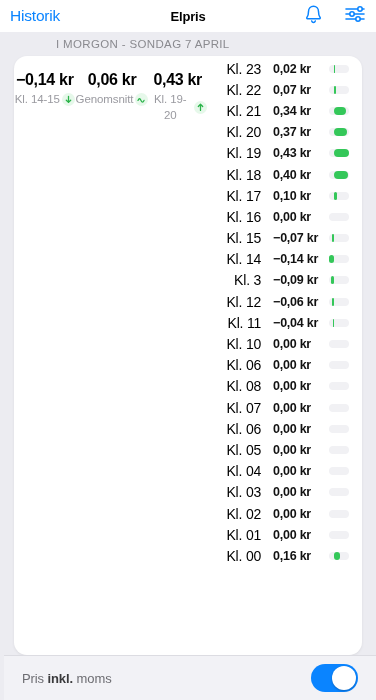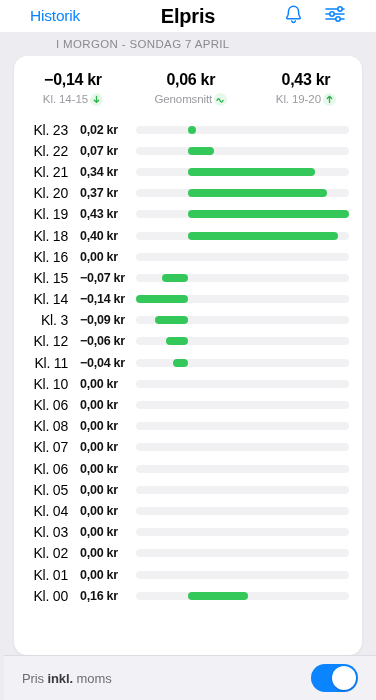--- a/index.html
+++ b/index.html
@@ -16,34 +16,34 @@
     -webkit-font-smoothing: antialiased;
   }
 
   
   .navbar {
     height: 32px;
     background: #ffffff;
     display: flex;
     align-items: center;
     position: relative;
-    padding: 0 30px;
+    padding: 0 10px;
     box-sizing: border-box;
   }
   .nav-back {
     color: #0a84ff;
     font-size: 15.5px;
     letter-spacing: -0.2px;
     white-space: nowrap;
   }
   .nav-title {
     position: absolute;
     left: 0; right: 0;
     text-align: center;
-    font-size: 20px;
+    font-size: 13px;
     font-weight: bold;
     color: #000;
     letter-spacing: -0.2px;
     pointer-events: none;
   }
   .nav-actions {
     margin-left: auto;
     display: flex;
     align-items: center;
     gap: 22px;
@@ -65,21 +65,21 @@
     position: absolute;
     left: 14px;
     right: 14px;
     top: 56px;
     bottom: 45px;
     background: #ffffff;
     border-radius: 13px;
     box-shadow: 0 1px 3px rgba(0,0,0,0.07);
     overflow: hidden;
     display: flex;
-    flex-direction: column;
+    flex-direction: row;
   }
 
   
   .summary {
     display: flex;
     padding: 14px 0 10px 0;
     flex: 0 0 auto;
   }
   .summary-col {
     flex: 1;
@@ -304,20 +304,27 @@
         </div>
       </div>
       <div class="row">
         <div class="row-hour">Kl. 18</div>
         <div class="row-price">0,40 kr</div>
         <div class="row-track">
           <div class="bar" style="left: 24.5614%; width: 70.1754%;"></div>
         </div>
       </div>
       <div class="row">
+        <div class="row-hour">Kl. 17</div>
+        <div class="row-price">0,10 kr</div>
+        <div class="row-track">
+          <div class="bar" style="left: 24.5614%; width: 17.5439%;"></div>
+        </div>
+      </div>
+      <div class="row">
         <div class="row-hour">Kl. 16</div>
         <div class="row-price">0,00 kr</div>
         <div class="row-track"></div>
       </div>
       <div class="row">
         <div class="row-hour">Kl. 15</div>
         <div class="row-price">−0,07 kr</div>
         <div class="row-track">
           <div class="bar" style="left: 12.2807%; width: 12.2807%;"></div>
         </div>

